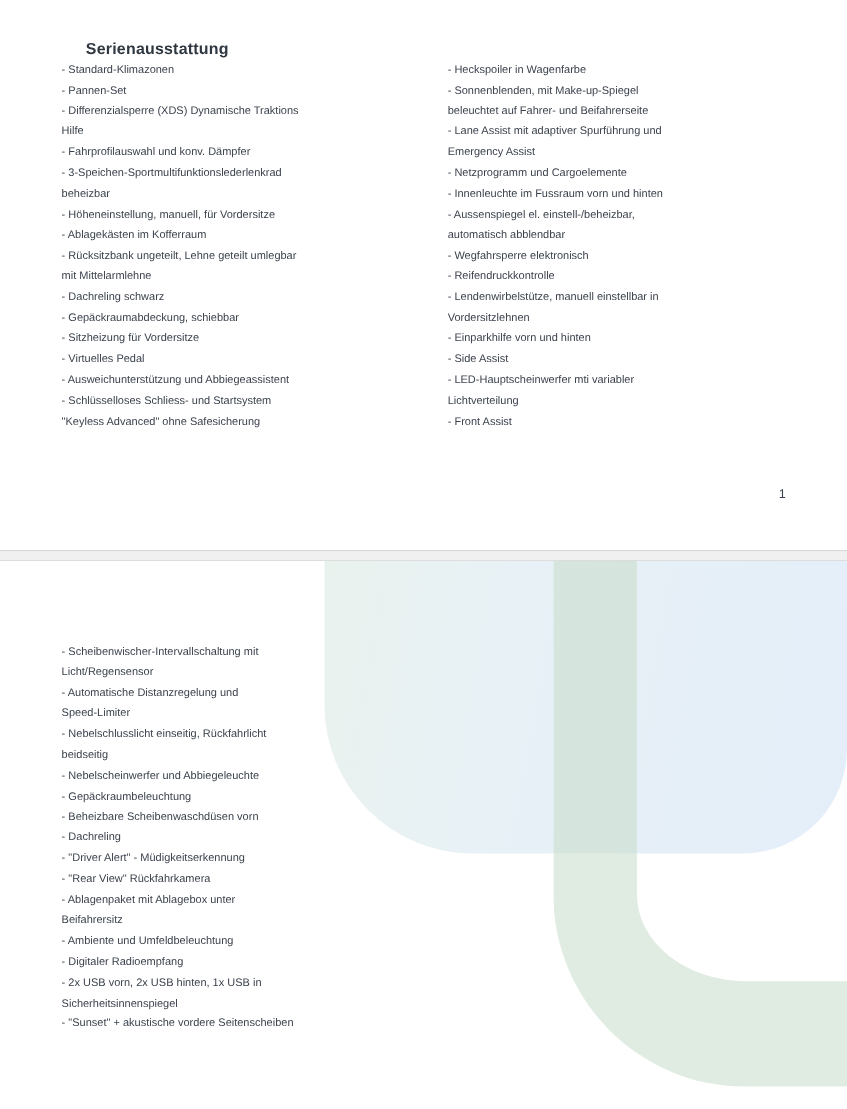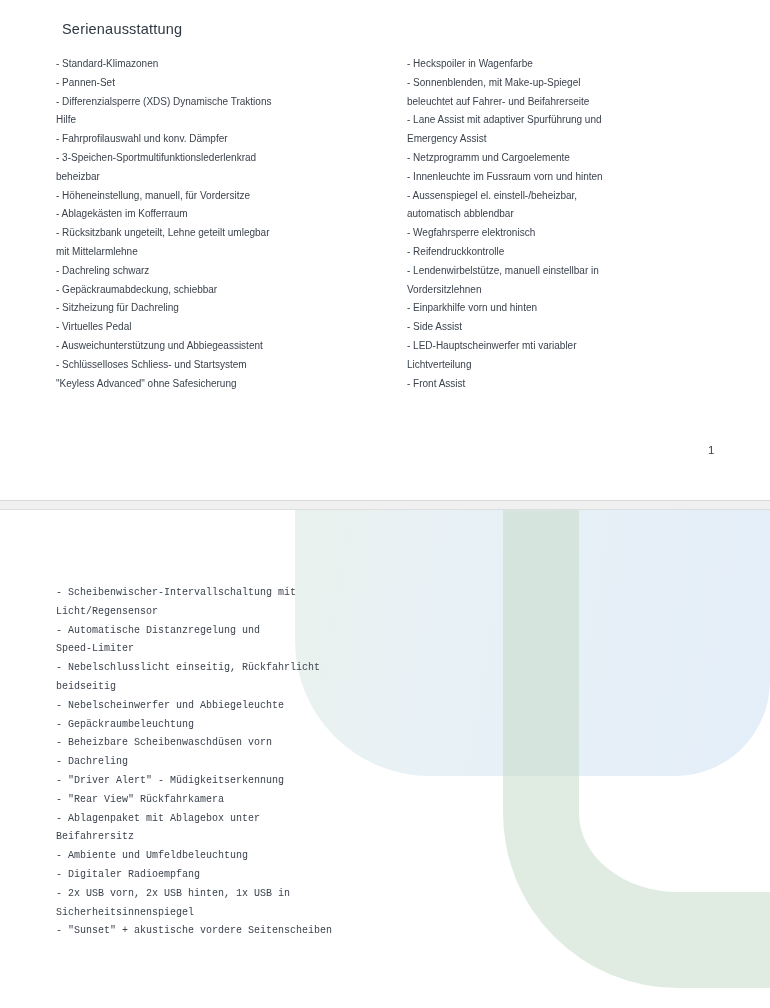--- a/index.html
+++ b/index.html
@@ -19,34 +19,34 @@
     width: 770px;
     height: 1008px;
   }
   .page {
     position: relative;
     width: 770px;
     background: #ffffff;
     overflow: hidden;
   }
   .page-1 { height: 500px; }
-  .page-2 { height: 498px; font-family: Liberation Mono, monospace; }
+  .page-2 { height: 498px; }
   .page-gap {
     height: 8px;
     background: var(--page-gap, #f0f0f0);
     border-top: 1px solid #d9d9d9;
     border-bottom: 1px solid #dddddd;
   }
   .doc-title {
     position: absolute;
     left: 62px;
     top: 21px;
-    margin: 0;
+    margin: 16px;
     font-size: 14.5px;
-    font-weight: normal;
+    font-weight: bold;
     letter-spacing: 0.2px;
     color: var(--title, #2f3741);
   }
   .col {
     position: absolute;
     width: 344px;
     font-size: 10px;
     line-height: 18.8px;
     color: var(--text, #3b424d);
   }
@@ -98,21 +98,21 @@
 Hilfe</div>
         <div class="li">- Fahrprofilauswahl und konv. Dämpfer</div>
         <div class="li">- 3-Speichen-Sportmultifunktionslederlenkrad
 beheizbar</div>
         <div class="li">- Höheneinstellung, manuell, für Vordersitze</div>
         <div class="li">- Ablagekästen im Kofferraum</div>
         <div class="li">- Rücksitzbank ungeteilt, Lehne geteilt umlegbar
 mit Mittelarmlehne</div>
         <div class="li">- Dachreling schwarz</div>
         <div class="li">- Gepäckraumabdeckung, schiebbar</div>
-        <div class="li">- Sitzheizung für Dachreling</div>
+        <div class="li">- Sitzheizung für Vordersitze</div>
         <div class="li">- Virtuelles Pedal</div>
         <div class="li">- Ausweichunterstützung und Abbiegeassistent</div>
         <div class="li">- Schlüsselloses Schliess- und Startsystem
 "Keyless Advanced" ohne Safesicherung</div>
       </div>
 
     <div class="col col-right">
         <div class="li">- Heckspoiler in Wagenfarbe</div>
         <div class="li">- Sonnenblenden, mit Make-up-Spiegel
 beleuchtet auf Fahrer- und Beifahrerseite</div>

